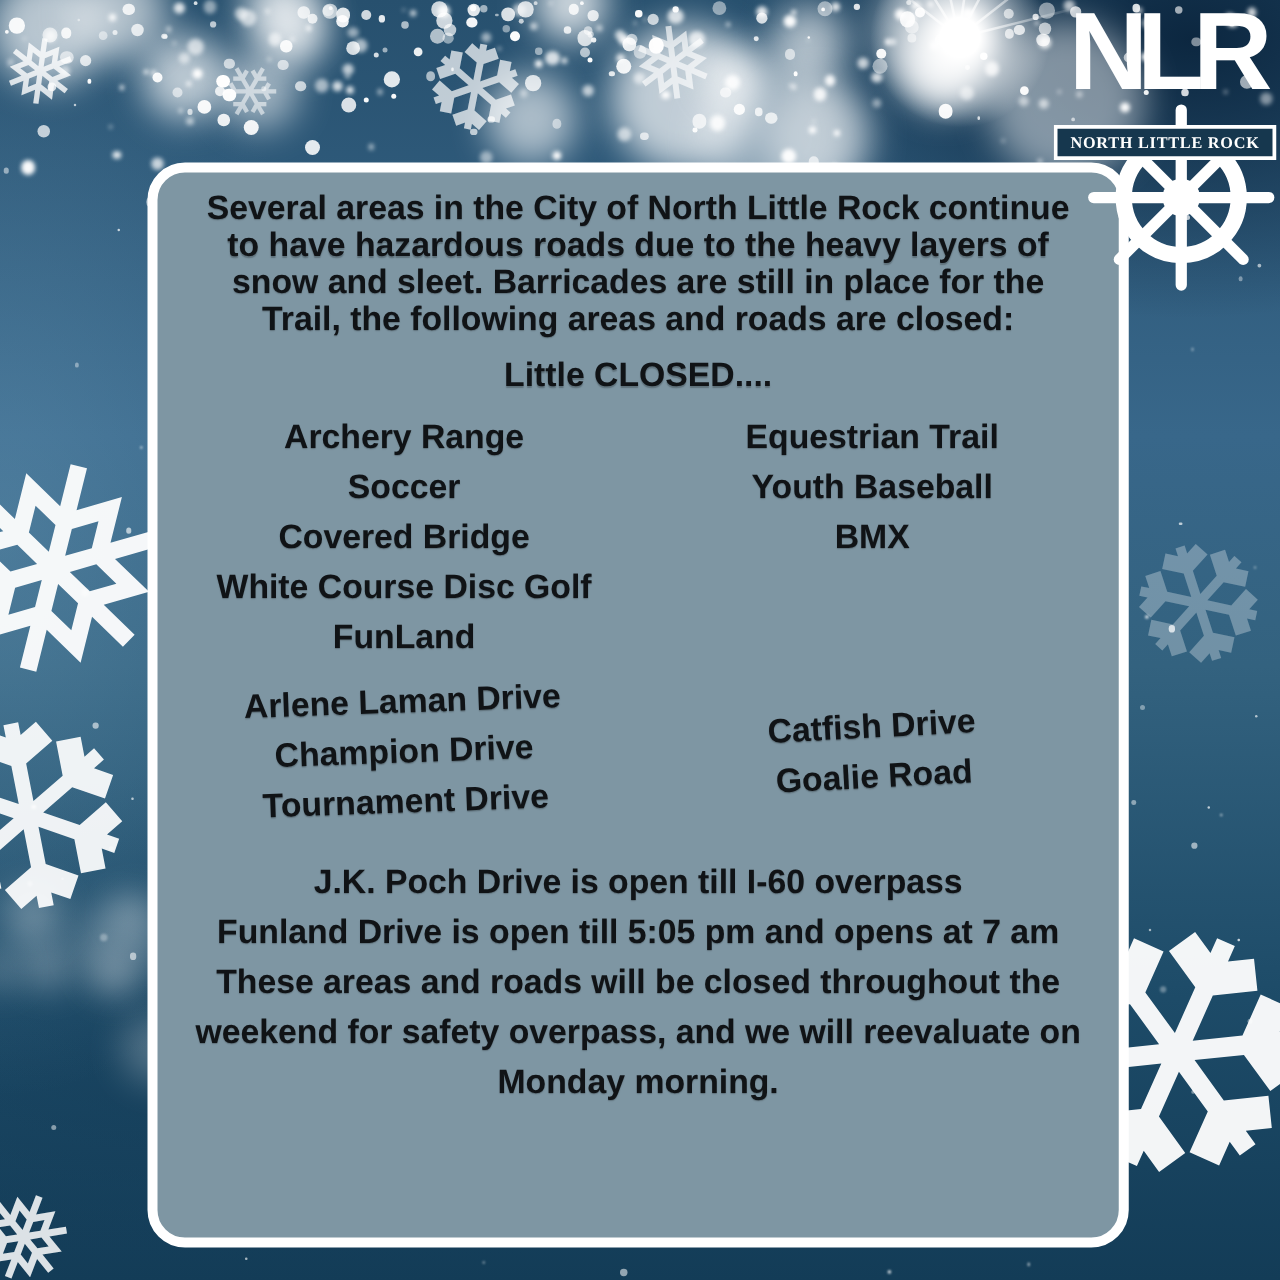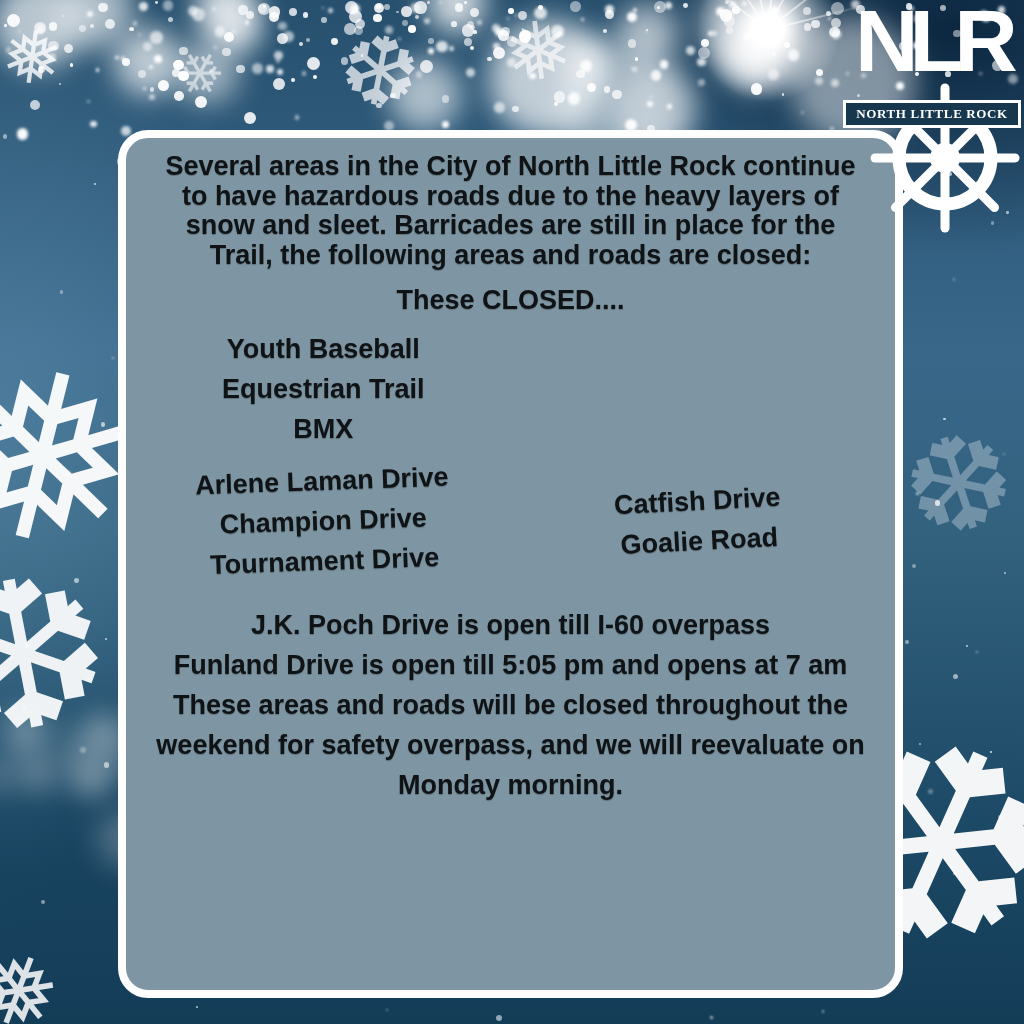--- a/index.html
+++ b/index.html
@@ -415,26 +415,33 @@
   <div class="burst-core"></div>
 
   <div id="panel">
     <div id="intro-block">
         <div class="intro-line">Several areas in the City of North Little Rock continue</div>
         <div class="intro-line">to have hazardous roads due to the heavy layers of</div>
         <div class="intro-line">snow and sleet. Barricades are still in place for the</div>
         <div class="intro-line">Trail, the following areas and roads are closed:</div>
       </div>
 
-    <div class="section-heading">These CLOSED....</div>
+    <div class="section-heading">Little CLOSED....</div>
 
     <div class="cols" id="areas-cols">
+      <div class="col" id="areas-left">
+          <div class="list-line">Archery Range</div>
+          <div class="list-line">Soccer</div>
+          <div class="list-line">Covered Bridge</div>
+          <div class="list-line">White Course Disc Golf</div>
+          <div class="list-line">FunLand</div>
+        </div>
       <div class="col" id="areas-right">
+          <div class="list-line">Equestrian Trail</div>
           <div class="list-line">Youth Baseball</div>
-          <div class="list-line">Equestrian Trail</div>
           <div class="list-line">BMX</div>
         </div>
     </div>
 
 
     <div class="cols" id="roads-cols">
       <div class="col" id="roads-left">
           <div class="list-line">Arlene Laman Drive</div>
           <div class="list-line">Champion Drive</div>
           <div class="list-line">Tournament Drive</div>

